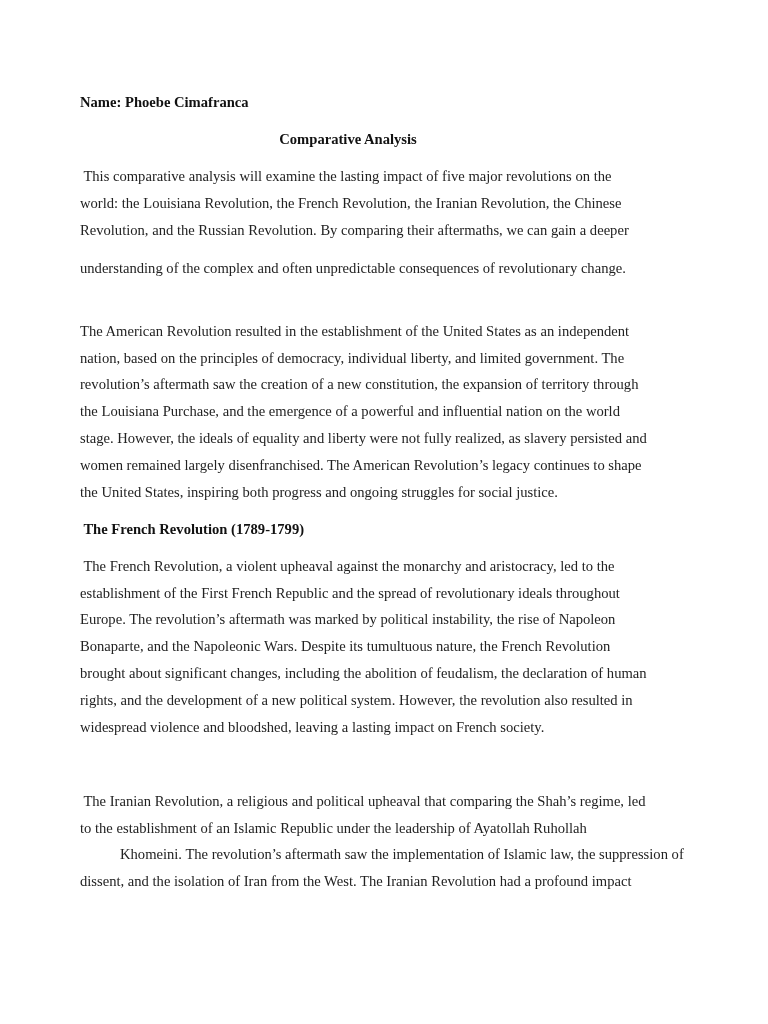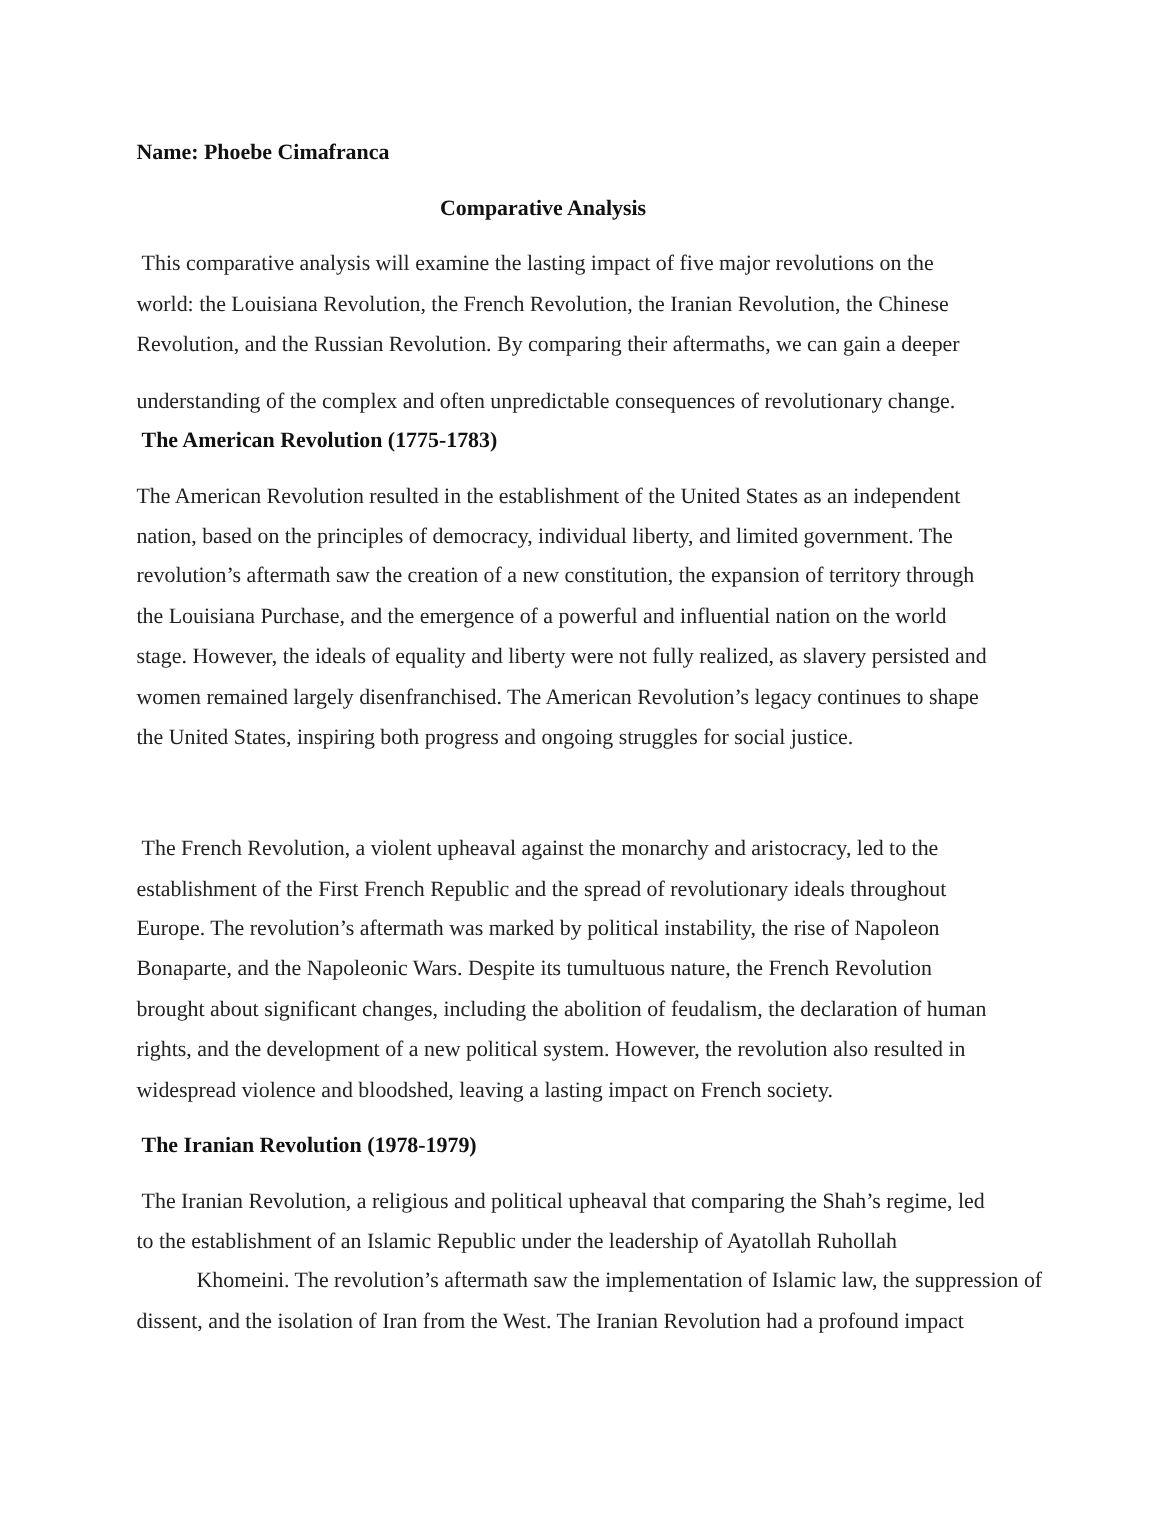--- a/index.html
+++ b/index.html
@@ -5,64 +5,63 @@
   html, body { margin: 0; padding: 0; background: #ffffff; }
   body { width: 768px; height: 1024px; overflow: hidden; position: relative; }
   .page {
     position: absolute; left: 0; top: 0; width: 768px; height: 1024px;
     background: #ffffff;
     font-family: "Liberation Serif", serif;
     color: #222222;
     font-size: 14.6px;
   }
   .line {
-    position: absolute; left: 91px; white-space: pre;
+    position: absolute; left: 80px; white-space: pre;
     line-height: 18px; height: 18px;
   }
   .bold { font-weight: bold; color: #111111; }
-  .center { left: 16px; width: 692px; text-align: center; }
+  .center { left: 2px; width: 692px; text-align: center; }
 </style>
 </head>
 <body>
 
 <div class="page">
 
   <div class="line bold" style="top:93px;">Name: Phoebe Cimafranca</div>
 
   <div class="line bold center" style="top:130px;">Comparative Analysis</div>
 
   <div>
     <div class="line" style="top:167px;"> This comparative analysis will examine the lasting impact of five major revolutions on the</div>
     <div class="line" style="top:194px;">world: the Louisiana Revolution, the French Revolution, the Iranian Revolution, the Chinese</div>
     <div class="line" style="top:221px;">Revolution, and the Russian Revolution. By comparing their aftermaths, we can gain a deeper</div>
     <div class="line" style="top:247px;margin-top:12px;">understanding of the complex and often unpredictable consequences of revolutionary change.</div>
   </div>
 
-  <div class="line bold" style="top:285px;"> The American Revolution (1775-1783)</div>
   <div>
     <div class="line" style="top:322px;">The American Revolution resulted in the establishment of the United States as an independent</div>
     <div class="line" style="top:349px;">nation, based on the principles of democracy, individual liberty, and limited government. The</div>
     <div class="line" style="top:375px;">revolution’s aftermath saw the creation of a new constitution, the expansion of territory through</div>
     <div class="line" style="top:402px;">the Louisiana Purchase, and the emergence of a powerful and influential nation on the world</div>
     <div class="line" style="top:429px;text-align:center;">stage. However, the ideals of equality and liberty were not fully realized, as slavery persisted and</div>
     <div class="line" style="top:456px;">women remained largely disenfranchised. The American Revolution’s legacy continues to shape</div>
     <div class="line" style="top:483px;">the United States, inspiring both progress and ongoing struggles for social justice.</div>
   </div>
 
+  <div class="line bold" style="top:520px;"> The French Revolution (1789-1799)</div>
   <div>
     <div class="line" style="top:557px;"> The French Revolution, a violent upheaval against the monarchy and aristocracy, led to the</div>
     <div class="line" style="top:584px;">establishment of the First French Republic and the spread of revolutionary ideals throughout</div>
     <div class="line" style="top:610px;">Europe. The revolution’s aftermath was marked by political instability, the rise of Napoleon</div>
     <div class="line" style="top:637px;">Bonaparte, and the Napoleonic Wars. Despite its tumultuous nature, the French Revolution</div>
     <div class="line" style="top:664px;">brought about significant changes, including the abolition of feudalism, the declaration of human</div>
     <div class="line" style="top:691px;">rights, and the development of a new political system. However, the revolution also resulted in</div>
     <div class="line" style="top:718px;">widespread violence and bloodshed, leaving a lasting impact on French society.</div>
   </div>
 
-  <div class="line bold" style="top:755px;"> The Iranian Revolution (1978-1979)</div>
   <div>
     <div class="line" style="top:792px;"> The Iranian Revolution, a religious and political upheaval that comparing the Shah’s regime, led</div>
     <div class="line" style="top:819px;">to the establishment of an Islamic Republic under the leadership of Ayatollah Ruhollah</div>
     <div class="line" style="top:845px;margin-left:40px;">Khomeini. The revolution’s aftermath saw the implementation of Islamic law, the suppression of</div>
     <div class="line" style="top:872px;">dissent, and the isolation of Iran from the West. The Iranian Revolution had a profound impact</div>
   </div>
 
 </div>
 
 </body></html>

